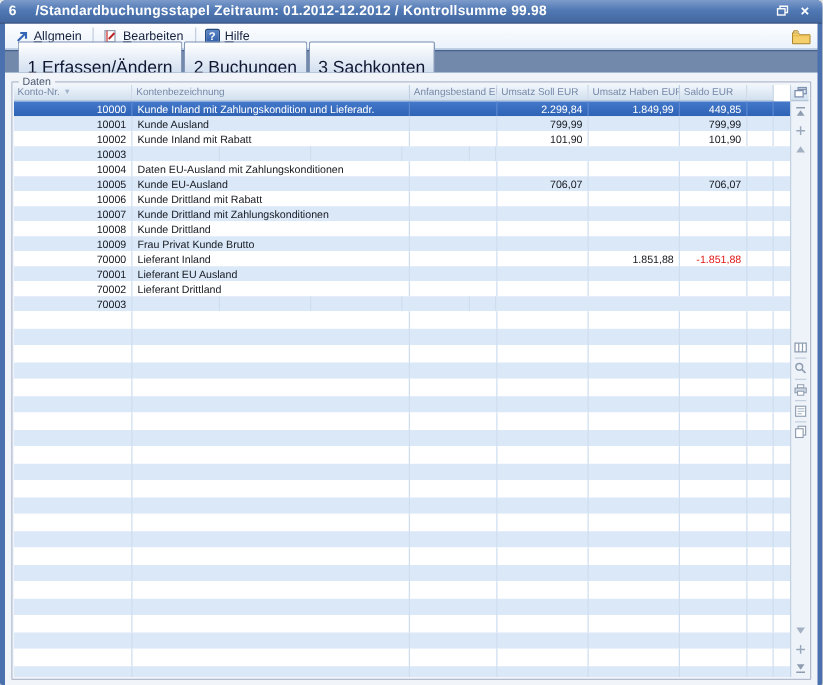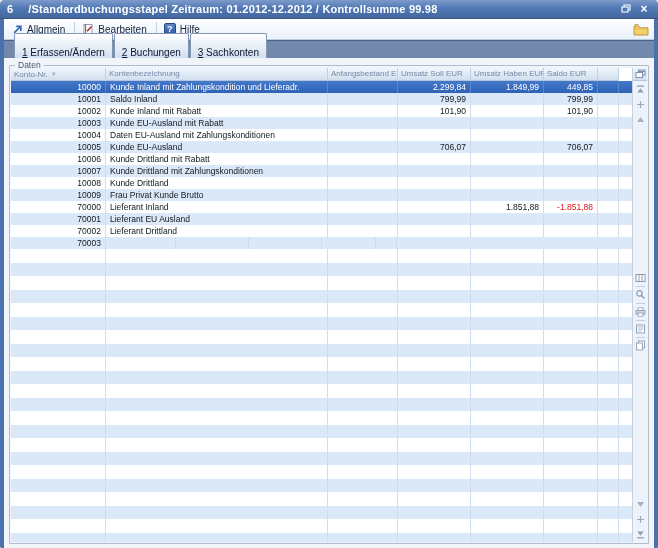--- a/index.html
+++ b/index.html
@@ -37,21 +37,21 @@
   .toolbar .spacer{flex:1;}
   .help-badge{display:inline-flex;align-items:center;justify-content:center;width:12px;height:12px;
     background:linear-gradient(#5d86c6,#2f5ea9); color:#fff; font-weight:bold; font-size:9px; border-radius:2px; border:1px solid #24497e;}
 
   
   .tabstrip{
     height:18px; flex:none; margin:0 4px; background:#7289ab; border-top:1px solid #47628f;
     display:flex; align-items:flex-end; padding-left:10px;
   }
   .tab{
-    height:15px; line-height:14px; padding:12px 7px; margin-right:1px; font-size:10px; color:#0e1630;
+    height:15px; line-height:14px; padding:12px 7px; margin-right:1px; font-size:14px; color:#0e1630;
     background:linear-gradient(#ffffff,#d2dff0); border:1px solid #8496b6; border-bottom:none;
     border-radius:2px 2px 0 0; white-space:nowrap; cursor:default;
   }
   .tab u{text-decoration:underline;}
   .tab.active{height:18px; line-height:17px; background:#f1f5fa; position:relative; z-index:2; border-color:#7d90b2;}
 
   
   .panel{flex:1; margin:0 4px; background:#f1f5fa; position:relative; overflow:hidden;}
   .fieldset{position:absolute; top:7px; left:5px; right:5px; bottom:4px; border:1px solid #b2bcce; border-radius:1px;}
   .fieldset-label{position:absolute; top:-6px; left:5px; padding:0 3px; background:#f1f5fa; font-size:8.5px; color:#49566f;}
@@ -179,39 +179,38 @@
                 <div class="cell num" style="width: 95px;">10000</div>
                 <div class="cell" style="width: 222px;">Kunde Inland mit Zahlungskondition und Lieferadr.</div>
                 <div class="cell num" style="width: 70px;"></div>
                 <div class="cell num" style="width: 73px;">2.299,84</div>
                 <div class="cell num" style="width: 73px;">1.849,99</div>
                 <div class="cell num" style="width: 54px;">449,85</div>
                 <div class="cell" style="width: 21px;"></div>
               </div>
               <div class="row light">
                 <div class="cell num" style="width: 95px;">10001</div>
-                <div class="cell" style="width: 222px;">Saldo Inland</div>
+                <div class="cell" style="width: 222px;">Kunde Ausland</div>
                 <div class="cell num" style="width: 70px;"></div>
                 <div class="cell num" style="width: 73px;">799,99</div>
                 <div class="cell num" style="width: 73px;"></div>
                 <div class="cell num" style="width: 54px;">799,99</div>
                 <div class="cell" style="width: 21px;"></div>
               </div>
               <div class="row white">
                 <div class="cell num" style="width: 95px;">10002</div>
                 <div class="cell" style="width: 222px;">Kunde Inland mit Rabatt</div>
                 <div class="cell num" style="width: 70px;"></div>
                 <div class="cell num" style="width: 73px;">101,90</div>
                 <div class="cell num" style="width: 73px;"></div>
                 <div class="cell num" style="width: 54px;">101,90</div>
                 <div class="cell" style="width: 21px;"></div>
               </div>
               <div class="row light">
                 <div class="cell num" style="width: 95px;">10003</div>
-                <div class="cell" style="width: 222px;">Kunde EU-Ausland mit Rabatt</div>
                 <div class="cell num" style="width: 70px;"></div>
                 <div class="cell num" style="width: 73px;"></div>
                 <div class="cell num" style="width: 73px;"></div>
                 <div class="cell num" style="width: 54px;"></div>
                 <div class="cell" style="width: 21px;"></div>
               </div>
               <div class="row white">
                 <div class="cell num" style="width: 95px;">10004</div>
                 <div class="cell" style="width: 222px;">Daten EU-Ausland mit Zahlungskonditionen</div>
                 <div class="cell num" style="width: 70px;"></div>

